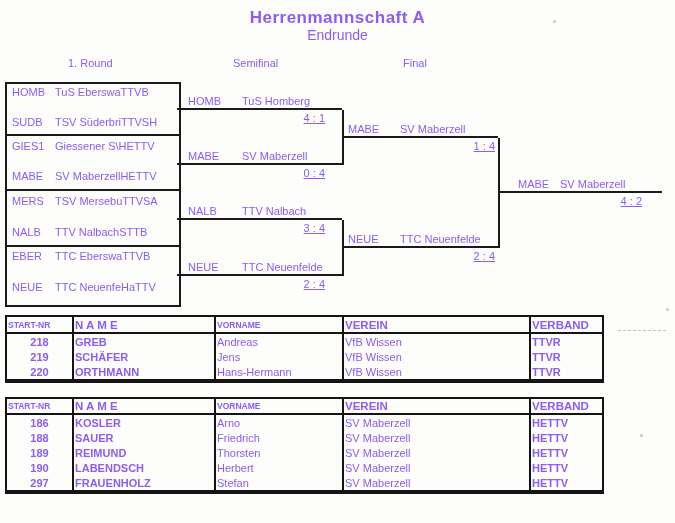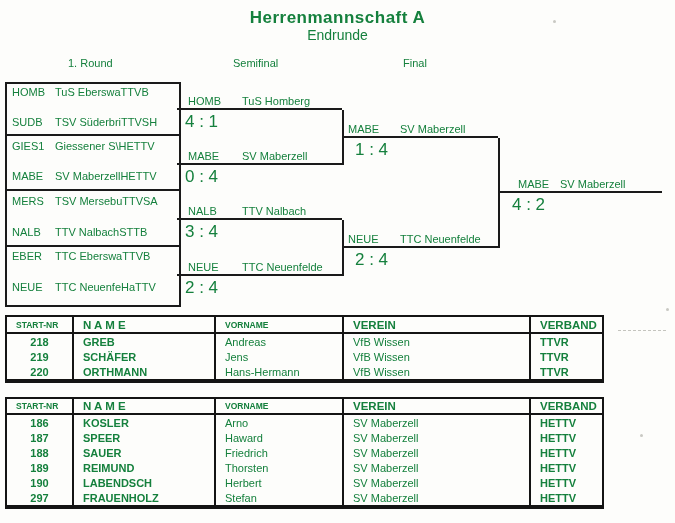--- a/index.html
+++ b/index.html
@@ -1,18 +1,18 @@
 <!DOCTYPE html>
 <html><head>
 <meta charset="utf-8">
 <style>
   html,body{margin:0;padding:0;}
   .page{
     position:relative; width:675px; height:523px;
-    background:#fdfdfb; color:#15803d;
+    background:#fdfdfb; color:#8b5cf6;
     font-family:"Liberation Sans", sans-serif;
     overflow:hidden;
   }
   .abs{position:absolute;}
   
   .title{left:0;right:0;top:8px;text-align:center;font-size:17px;font-weight:bold;letter-spacing:.5px;}
   .subtitle{left:0;right:0;top:27px;text-align:center;font-size:14px;}
   .round-h{top:57px;font-size:11px;}
   
   .fr-box{left:5px;top:82px;width:172px;height:221px;border:2px solid #1a1a1a;}
@@ -20,26 +20,26 @@
   .team{left:12px;height:13px;font-size:11px;display:flex;white-space:nowrap;}
   .team .code{width:43px;flex-shrink:0;}
   .entry{height:15px;border-bottom:2px solid #1a1a1a;display:flex;align-items:flex-end;font-size:11px;white-space:nowrap;padding-bottom:1px;box-sizing:border-box;}
   .entry .code{flex-shrink:0;}
   .sf-entry{left:177px;width:165px;padding-left:11px;}
   .sf-entry .code{width:54px;}
   .f-entry{left:342px;width:156px;padding-left:6px;}
   .f-entry .code{width:52px;}
   .w-entry{left:498px;width:164px;padding-left:20px;}
   .w-entry .code{width:42px;}
-  .score{font-size:17px;text-align:left;width:140px;}
+  .score{font-size:11px;text-align:right;width:140px;text-decoration:underline;}
   .vline{width:0;border-left:2px solid #1a1a1a;}
   
   table{border-collapse:collapse;table-layout:fixed;position:absolute;left:5px;width:597px;font-size:11px;}
   table, .ptable{border:2px solid #141414;border-bottom:4px solid #141414;}
-  th,td{border-left:2px solid #141414;padding:0 9px;overflow:hidden;white-space:nowrap;text-align:left;vertical-align:middle;border-radius:6px;}
+  th,td{border-left:2px solid #141414;padding:0 1px;overflow:hidden;white-space:nowrap;text-align:left;vertical-align:middle;border-radius:6px;}
   th{border-bottom:2px solid #141414;font-weight:bold;}
   th.small{font-size:8.5px;}
   th.big{font-size:11.5px;}
   td.num{text-align:center;font-weight:bold;}
   td.bname{font-weight:bold;}
   td.verb{font-weight:bold;}
   #table1{top:315px;} #table1 th{height:15px;} #table1 td{height:15px;}
   #table2{top:397px;} #table2 th{height:14px;} #table2 td{height:15px;}
   
   .speck{background:#c9c9c3;border-radius:50%;width:3px;height:3px;}
@@ -194,27 +194,20 @@
       <th class="big">VERBAND</th>
     </tr>
     <tr>
       <td class="num">186</td>
       <td class="bname">KOSLER</td>
       <td>Arno</td>
       <td>SV Maberzell</td>
       <td class="verb">HETTV</td>
     </tr>
     <tr>
-      <td class="num">187</td>
-      <td class="bname">SPEER</td>
-      <td>Haward</td>
-      <td>SV Maberzell</td>
-      <td class="verb">HETTV</td>
-    </tr>
-    <tr>
       <td class="num">188</td>
       <td class="bname">SAUER</td>
       <td>Friedrich</td>
       <td>SV Maberzell</td>
       <td class="verb">HETTV</td>
     </tr>
     <tr>
       <td class="num">189</td>
       <td class="bname">REIMUND</td>
       <td>Thorsten</td>

